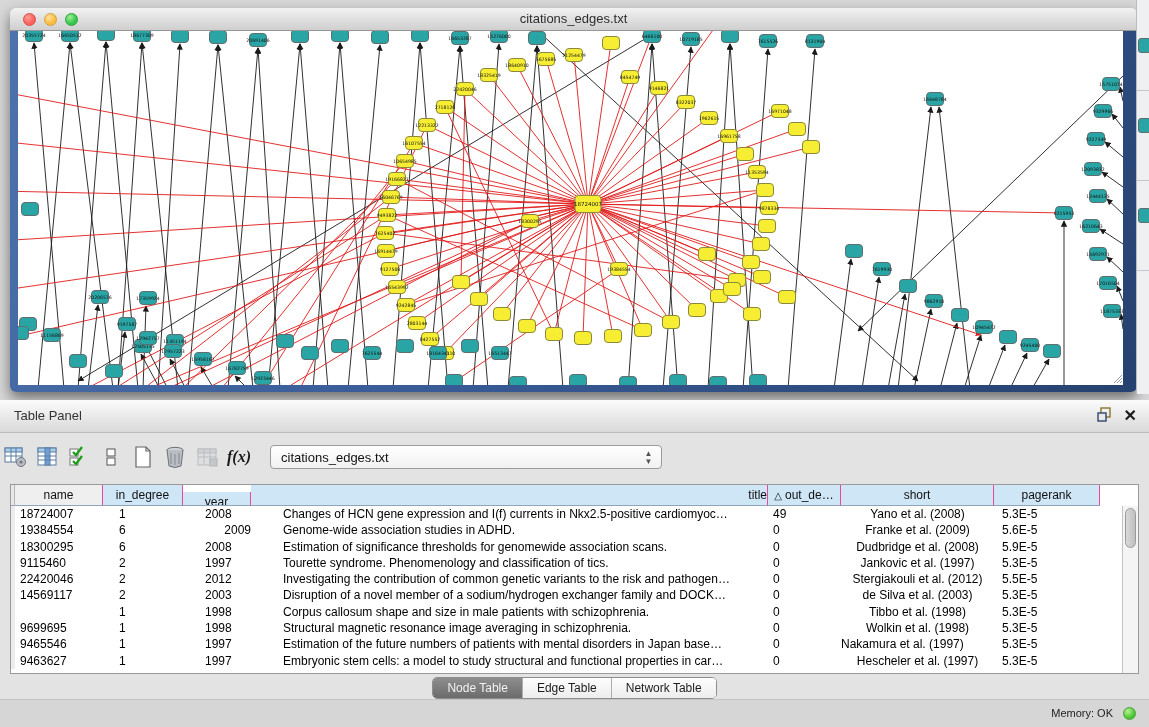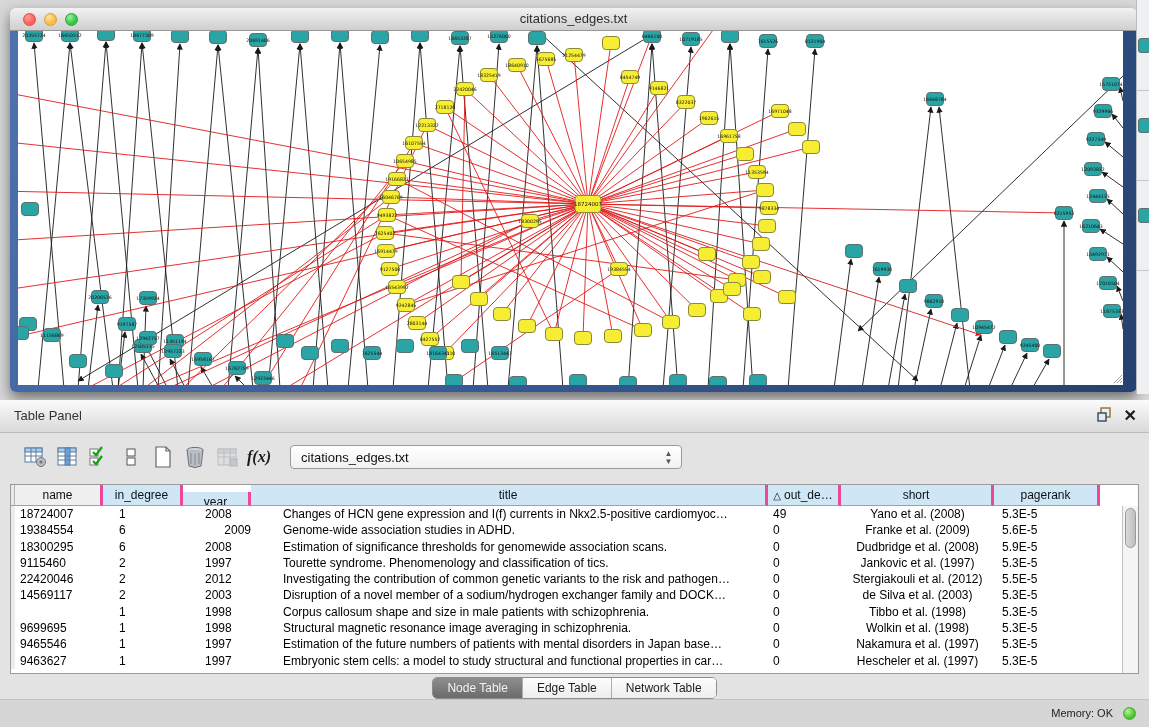--- a/index.html
+++ b/index.html
@@ -29,34 +29,34 @@
   .sliver{position:absolute;right:0;top:0;width:12px;height:394px;background:#eef0f2;border-left:1px solid #b9bcc0;}
   .sliver .frag{position:absolute;left:1px;width:11px;height:13px;background:#2aa5a5;border:1px solid #5f6f6f;border-radius:3px;}
   .sliver .hline{position:absolute;left:0;width:12px;height:1px;background:#c3c6ca;}
   
   .table-panel{position:absolute;left:0;top:400px;width:1149px;bottom:0;background:#e3e3e3;}
   .panel-header{height:32px;background:linear-gradient(#fbfbfb,#d9d9d9);
     border-bottom:1px solid #bcbcbc;position:relative;}
   .panel-header .ptitle{font-size:13px;line-height:32px;color:#333;padding-left:14px;}
   .panel-header .hbtns{position:absolute;right:12px;top:0;height:32px;display:flex;align-items:center;gap:12px;}
   .close-x{font-size:16px;font-weight:bold;color:#1c1c1c;line-height:16px;cursor:default;}
-  .toolbar{height:48px;display:flex;align-items:center;padding-left:20px;}
+  .toolbar{height:48px;display:flex;align-items:center;padding-left:0;}
   .tool-btn{width:30px;height:32px;display:flex;align-items:center;justify-content:center;margin-right:2px;}
   .fx{font-family:"Liberation Serif",serif;font-style:italic;font-weight:bold;font-size:16px;color:#1a1a1a;}
   .combo{margin-left:14px;width:392px;height:24px;background:linear-gradient(#ffffff,#f1f1f1);
     border:1px solid #9b9b9b;border-radius:4px;position:relative;font-size:13px;color:#111;
     line-height:24px;padding-left:10px;box-sizing:border-box;}
   .combo .stepper{position:absolute;right:7px;top:3px;width:11px;height:18px;display:flex;
     flex-direction:column;align-items:center;justify-content:center;color:#555;}
   .combo .stepper span{font-size:8px;line-height:8px;}
   
   .table-wrap{position:absolute;left:10px;right:10px;top:84px;height:190px;background:#fff;
     border:1px solid #9a9a9a;box-sizing:border-box;overflow:hidden;}
   .thead{display:flex;height:21px;}
-  .th{box-sizing:border-box;background:#cfe6f7;border-right:3px solid #ec4899;border-bottom:1px solid #8fa6ba;
+  .th{box-sizing:border-box;background:#cfe6f7;border-right:1px solid #ec4899;border-bottom:1px solid #8fa6ba;
     font-size:12px;color:#111;text-align:center;line-height:20px;overflow:hidden;white-space:nowrap;}
   .th.gutter{background:#e8e8e8;border-right:1px solid #b5b5b5;}
   .th.plain{background:#efefef;}
   .sort-glyph{font-size:10px;margin-right:3px;}
   .trow{display:flex;height:16.3px;background:#fff;}
   .td{box-sizing:border-box;font-size:12px;color:#000;line-height:16.3px;white-space:nowrap;overflow:hidden;}
   .vscroll{position:absolute;right:0;top:21px;bottom:0;width:15px;background:#f4f4f4;border-left:1px solid #c2c2c2;}
   .vthumb{position:absolute;left:2px;right:2px;top:2px;height:38px;border:1px solid #9a9a9a;border-radius:6px;
     background:linear-gradient(90deg,#d9d9d9,#bfbfbf);}
   
@@ -790,21 +790,21 @@
         </span>
     </div>
   </div>
 
   <div class="table-wrap">
     <div class="thead" id="thead">
         <div class="th gutter" style="width: 4px;"></div>
         <div class="th plain" style="width: 88px;">name</div>
         <div class="th" style="width: 80px;">in_degree</div>
         <div class="th" style="width: 68px; margin-top: 7px;">year</div>
-        <div class="th" style="width: 517px;">title</div>
+        <div class="th" style="width: 517px; text-align: right;">title</div>
         <div class="th" style="width: 73px;"><span class="sort-glyph">△</span>out_de…</div>
         <div class="th" style="width: 153px;">short</div>
         <div class="th" style="width: 106px;">pagerank</div>
       </div>
     <div id="tbody">
         <div class="trow">
           <div class="td" style="width: 4px; background: rgb(236, 236, 236);"></div>
           <div class="td" style="width: 88px; padding-left: 5px;">18724007</div>
           <div class="td" style="width: 80px; padding-left: 16px;">1</div>
           <div class="td" style="width: 68px; padding-left: 22px;">2008</div>
@@ -883,21 +883,21 @@
           <div class="td" style="width: 153px; text-align: center;">Wolkin et al. (1998)</div>
           <div class="td" style="width: 106px; padding-left: 8px;">5.3E-5</div>
         </div>
         <div class="trow">
           <div class="td" style="width: 4px; background: rgb(236, 236, 236);"></div>
           <div class="td" style="width: 88px; padding-left: 5px;">9465546</div>
           <div class="td" style="width: 80px; padding-left: 16px;">1</div>
           <div class="td" style="width: 68px; padding-left: 22px;">1997</div>
           <div class="td" style="width: 517px; padding-left: 32px;">Estimation of the future numbers of patients with mental disorders in Japan base…</div>
           <div class="td" style="width: 73px; padding-left: 5px;">0</div>
-          <div class="td" style="width: 153px; text-align: center;">Nakamura et al. (1997)</div>
+          <div class="td" style="width: 153px; text-align: left;">Nakamura et al. (1997)</div>
           <div class="td" style="width: 106px; padding-left: 8px;">5.3E-5</div>
         </div>
         <div class="trow">
           <div class="td" style="width: 4px; background: rgb(236, 236, 236);"></div>
           <div class="td" style="width: 88px; padding-left: 5px;">9463627</div>
           <div class="td" style="width: 80px; padding-left: 16px;">1</div>
           <div class="td" style="width: 68px; padding-left: 22px;">1997</div>
           <div class="td" style="width: 517px; padding-left: 32px;">Embryonic stem cells: a model to study structural and functional properties in car…</div>
           <div class="td" style="width: 73px; padding-left: 5px;">0</div>
           <div class="td" style="width: 153px; text-align: center;">Hescheler et al. (1997)</div>

